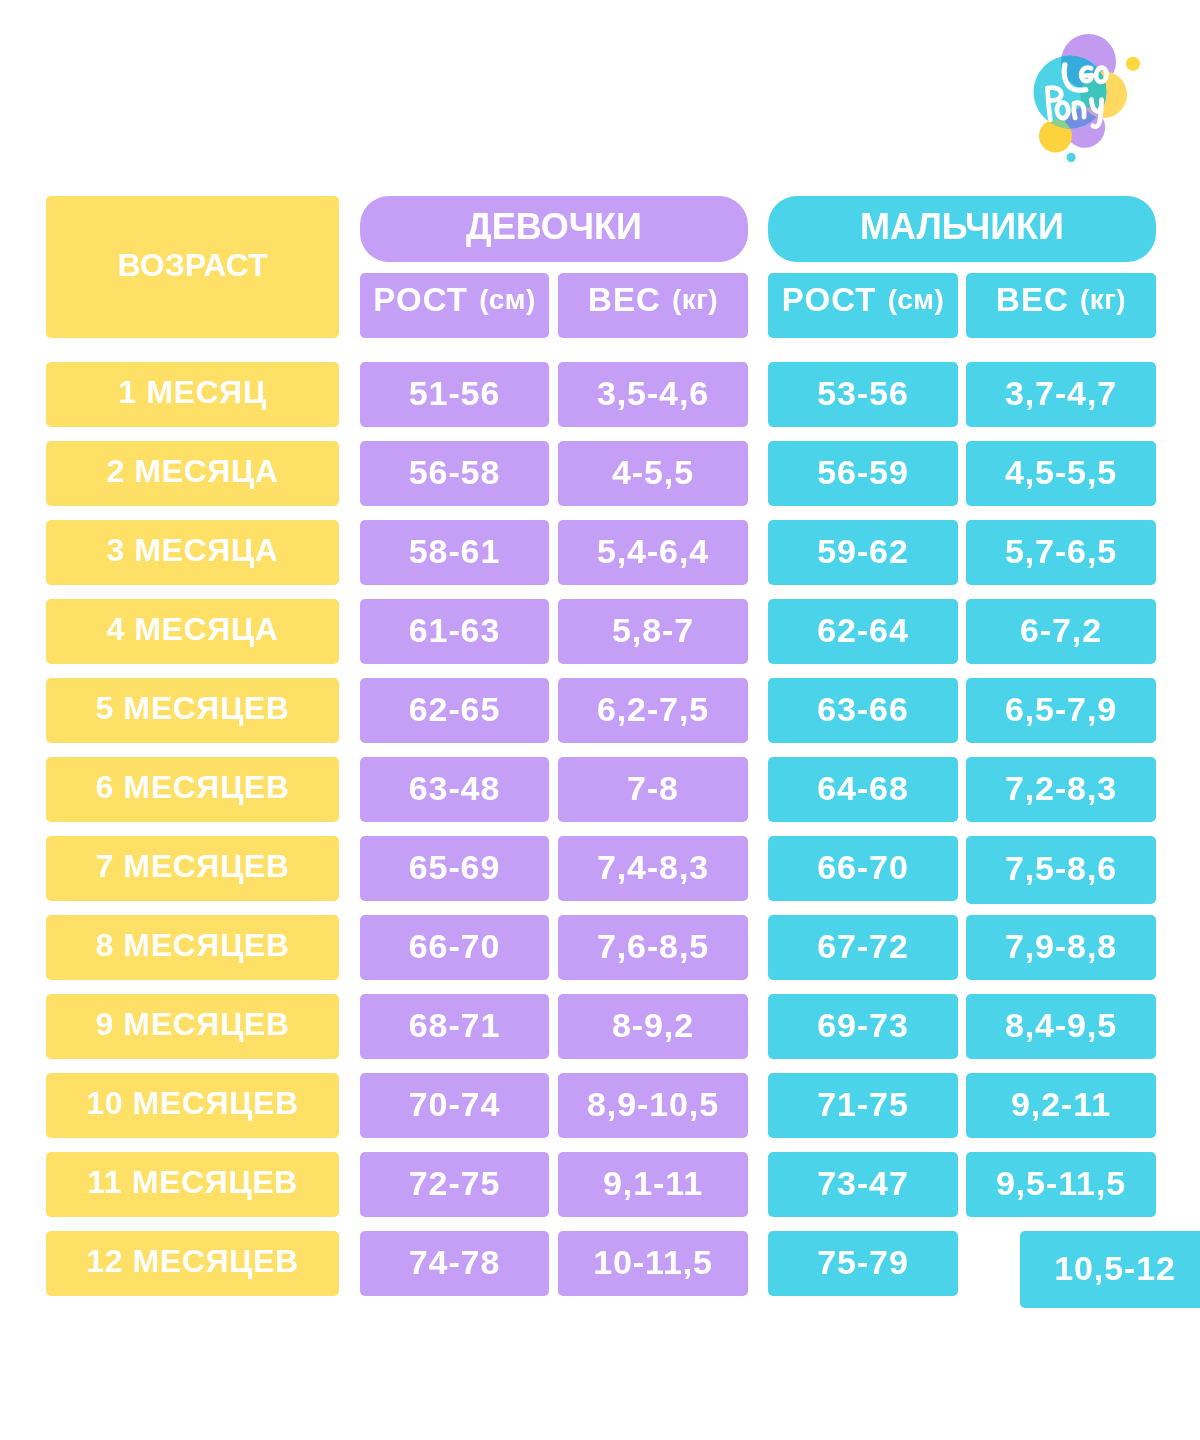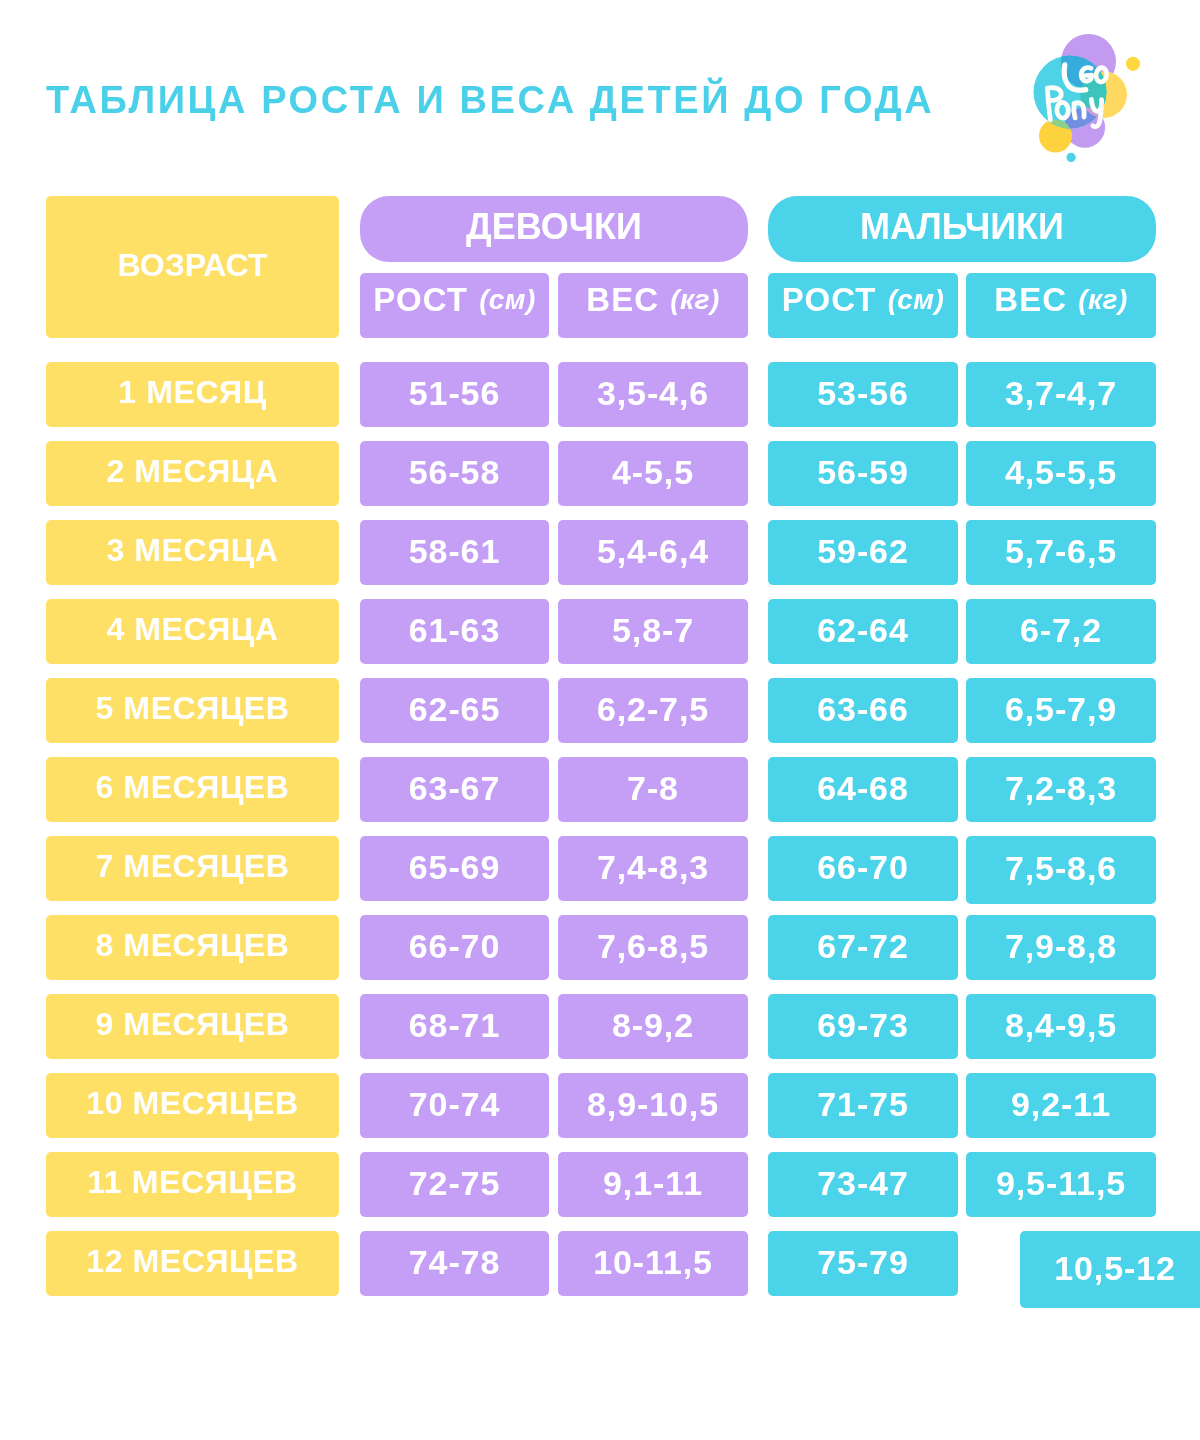--- a/index.html
+++ b/index.html
@@ -13,30 +13,29 @@
 
   .cell{position:absolute;box-sizing:border-box;border-radius:5px;display:flex;
         align-items:center;justify-content:center;color:#ffffff;font-weight:bold;
         text-align:center;white-space:nowrap;}
   .c-yellow{background:#fee067;}
   .c-purple{background:#c59ff5;}
   .c-cyan{background:#4bd3ea;}
   .hdr-main{font-size:36px;letter-spacing:0px;padding-bottom:4px;border-radius:29px;}
   .hdr-age{font-size:32px;letter-spacing:0px;padding-bottom:3px;text-align:center;}
   .hdr-sub{font-size:33px;letter-spacing:1.1px;padding-bottom:12px;}
-  .hdr-sub .unit{font-size:28px;letter-spacing:0.4px;margin-left:11px;font-weight:bold;font-style:italic;}
+  .hdr-sub .unit{font-size:28px;letter-spacing:0.4px;margin-left:11px;font-weight:bold;}
   .rowlabel{font-size:32px;letter-spacing:0.6px;padding-bottom:4px;}
   .val{font-size:34px;letter-spacing:0.9px;padding-bottom:3px;}
 </style>
 </head>
 <body>
 
 <div class="page">
 
-  <div class="title">ТАБЛИЦА РОСТА И ВЕСА ДЕТЕЙ ДО ГОДА</div>
 
   <div class="logo">
     <svg width="150" height="150" viewBox="0 0 150 150">
       <defs>
         <filter id="softBlob" x="-10%" y="-10%" width="120%" height="120%">
             <feGaussianBlur stdDeviation="0.5"></feGaussianBlur>
           </filter>
         <clipPath id="cpCyan">
             <circle cx="40" cy="67" r="36.5"></circle>
           </clipPath>
@@ -137,21 +136,21 @@
     <div class="cell c-cyan val" style="left:768px;top:599px;width:190px;height:65px">62-64</div>
     <div class="cell c-cyan val" style="left:966px;top:599px;width:190px;height:65px">6-7,2</div>
 
     <div class="cell c-yellow rowlabel" style="left:46px;top:678px;width:293px;height:65px">5 МЕСЯЦЕВ</div>
     <div class="cell c-purple val" style="left:360px;top:678px;width:189px;height:65px">62-65</div>
     <div class="cell c-purple val" style="left:558px;top:678px;width:190px;height:65px">6,2-7,5</div>
     <div class="cell c-cyan val" style="left:768px;top:678px;width:190px;height:65px">63-66</div>
     <div class="cell c-cyan val" style="left:966px;top:678px;width:190px;height:65px">6,5-7,9</div>
 
     <div class="cell c-yellow rowlabel" style="left:46px;top:757px;width:293px;height:65px">6 МЕСЯЦЕВ</div>
-    <div class="cell c-purple val" style="left:360px;top:757px;width:189px;height:65px">63-67</div>
+    <div class="cell c-purple val" style="left:360px;top:757px;width:189px;height:65px">63-48</div>
     <div class="cell c-purple val" style="left:558px;top:757px;width:190px;height:65px">7-8</div>
     <div class="cell c-cyan val" style="left:768px;top:757px;width:190px;height:65px">64-68</div>
     <div class="cell c-cyan val" style="left:966px;top:757px;width:190px;height:65px">7,2-8,3</div>
 
     <div class="cell c-yellow rowlabel" style="left:46px;top:836px;width:293px;height:65px">7 МЕСЯЦЕВ</div>
     <div class="cell c-purple val" style="left:360px;top:836px;width:189px;height:65px">65-69</div>
     <div class="cell c-purple val" style="left:558px;top:836px;width:190px;height:65px">7,4-8,3</div>
     <div class="cell c-cyan val" style="left:768px;top:836px;width:190px;height:65px">66-70</div>
     <div class="cell c-cyan val" style="left:966px;top:836px;width:190px;height:68px">7,5-8,6</div>
 

